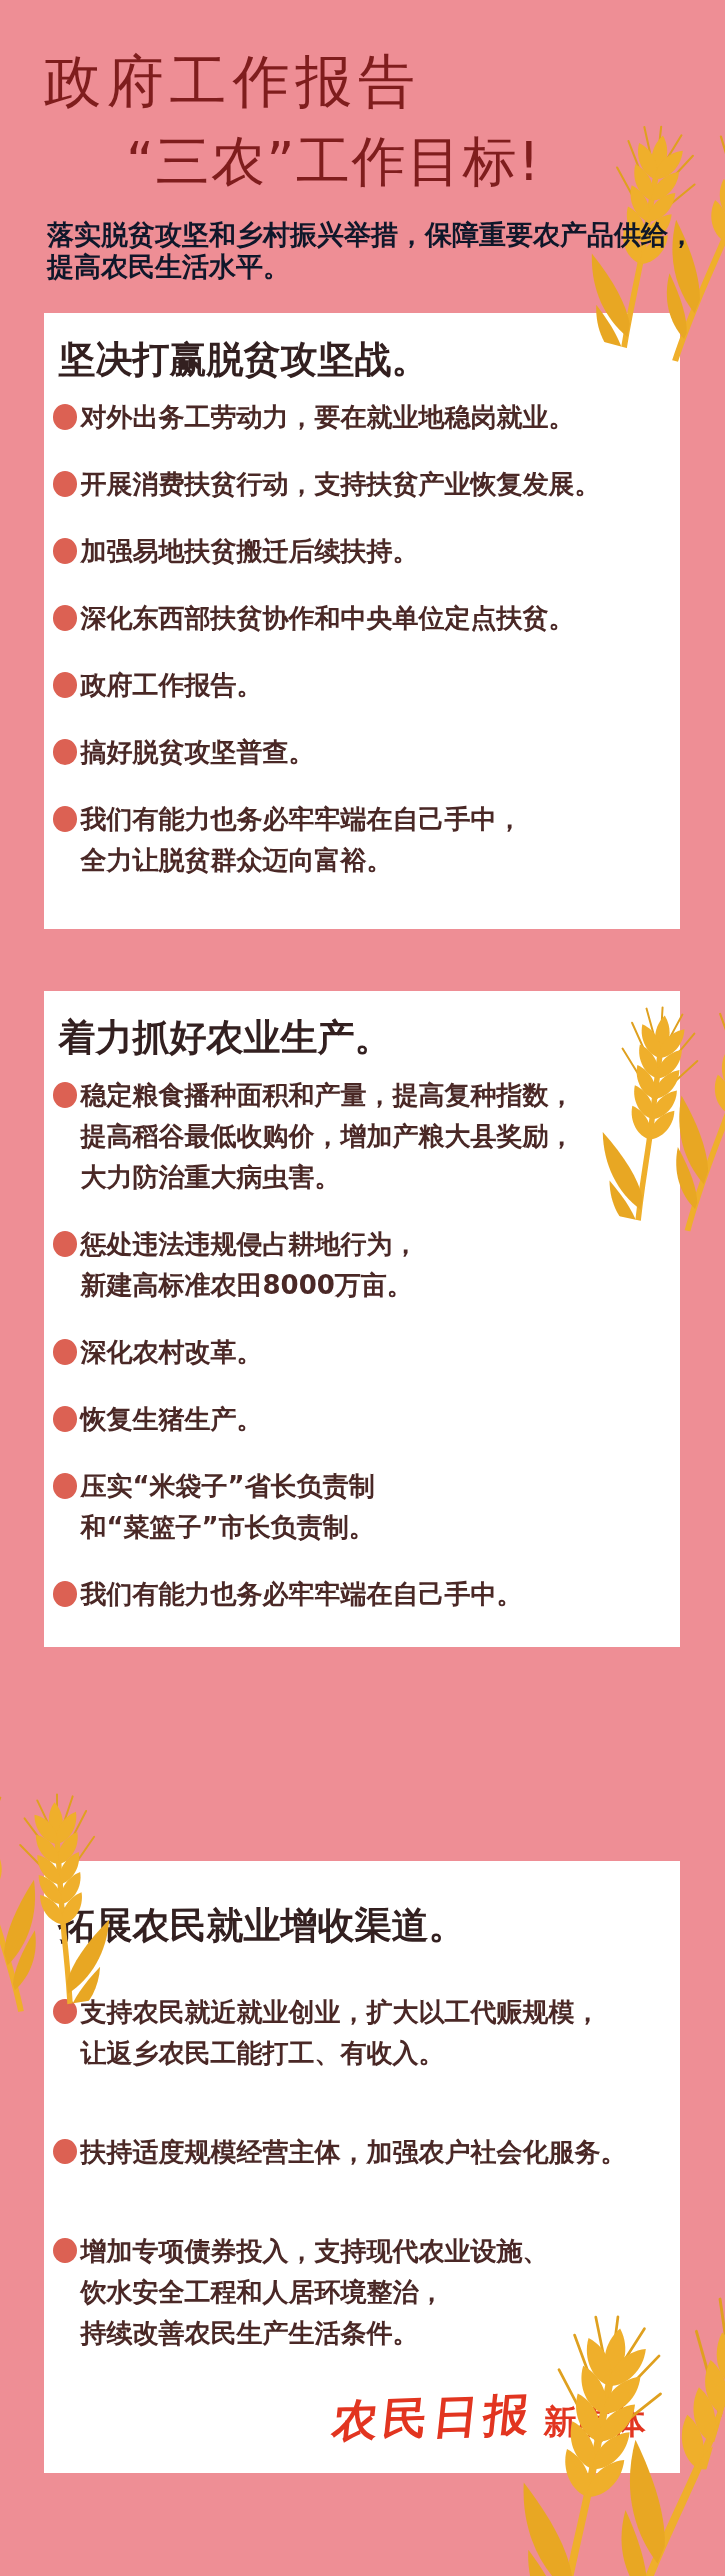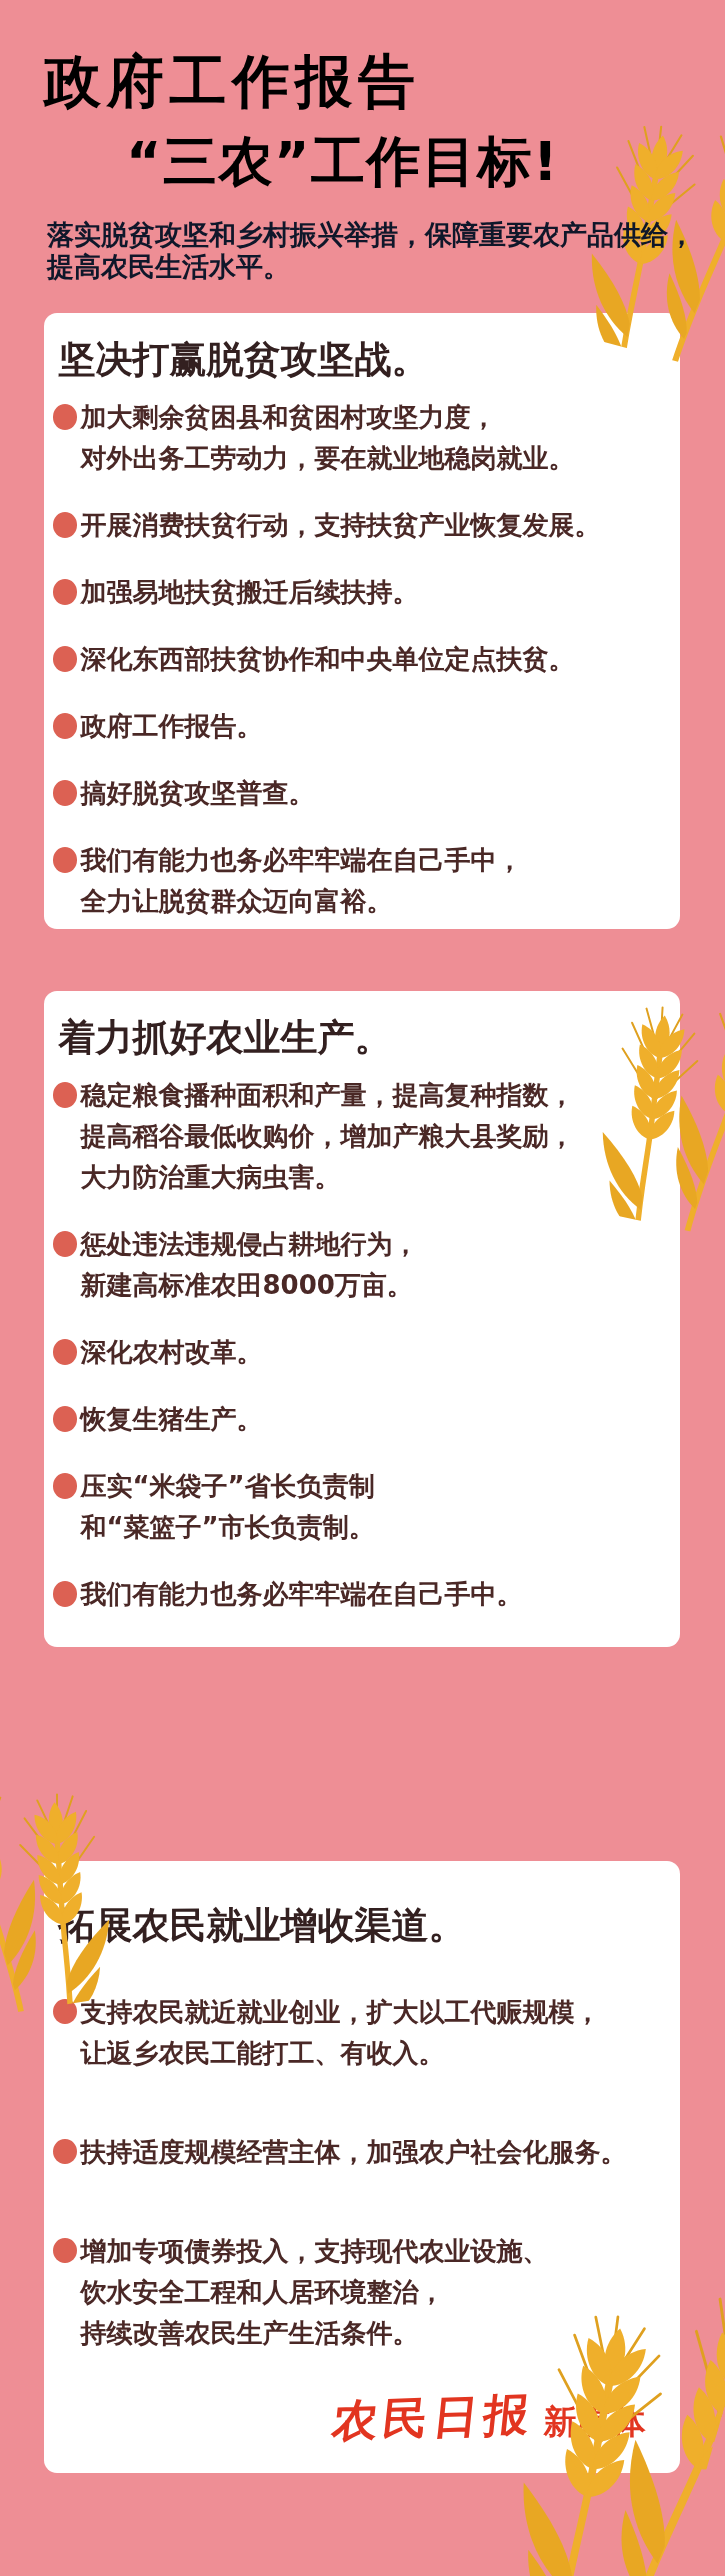--- a/index.html
+++ b/index.html
@@ -1,23 +1,23 @@
 <!DOCTYPE html>
 <html style="font-size:11.7px"><head>
 <meta charset="utf-8">
 <style>
   html,body{margin:0;padding:0;}
   .page{position:relative;width:725px;height:2576px;background:#EE8E95;overflow:hidden;
         font-family:"DejaVu Sans","Liberation Sans",sans-serif;}
-  .t1,.t2{position:absolute;margin:0;color:#000000;font-weight:700;z-index:4;line-height:1;}
+  .t1,.t2{position:absolute;margin:0;color:#7f1d1d;font-weight:400;z-index:4;line-height:1;}
   .t1{left:44px;top:53px;font-size:57px;letter-spacing:5.8px;}
   .t2{left:126px;top:135px;font-size:54px;letter-spacing:1.5px;}
   .intro{position:absolute;left:47px;top:219px;font-size:27px;line-height:32px;
          color:#0f172a;font-weight:600;z-index:4;}
-  .card{position:absolute;left:44px;width:636px;background:#FFFFFF;border-radius:13px;
+  .card{position:absolute;left:44px;width:636px;background:#FFFFFF;border-radius:0;
         box-sizing:border-box;padding:25.6px 13px 0 8.8px;z-index:1;}
   .card1{top:313px;height:616px;}
   .card2{top:991px;height:656px;}
   .card3{top:1861px;height:612px;padding-top:44px;}
   .card h2{margin:0 0 16px 5.8px;font-size:37px;font-weight:900;color:#332020;line-height:1.15;}
   .card3 h2{margin-bottom:44px;}
   .bullet{display:flex;align-items:flex-start;margin-bottom:26px;}
   .card3 .bullet{margin-bottom:58px;}
   .dot{width:24px;height:25.6px;border-radius:50%;background:#DC6153;flex:0 0 24px;
        margin:7.3px 3.7px 0 0;}
@@ -102,21 +102,20 @@
         <use href="#wheat-spike" transform="translate(150,8) rotate(7 70 160)"></use>
         <use href="#wheat-spike" transform="translate(18,108) scale(0.95) rotate(-5 70 160)"></use>
       </svg>
   </div>
 
   <section class="card card1">
     <h2>坚决打赢脱贫攻坚战。</h2>
     <div class="bullet">
       <span class="dot"></span>
       <div class="lines">
-        <div>加大剩余贫困县和贫困村攻坚力度，</div>
         <div>对外出务工劳动力，要在就业地稳岗就业。</div>
       </div>
     </div>
     <div class="bullet">
       <span class="dot"></span>
       <div class="lines">
           <div>开展消费扶贫行动，支持扶贫产业恢复发展。</div>
         </div>
     </div>
     <div class="bullet">

